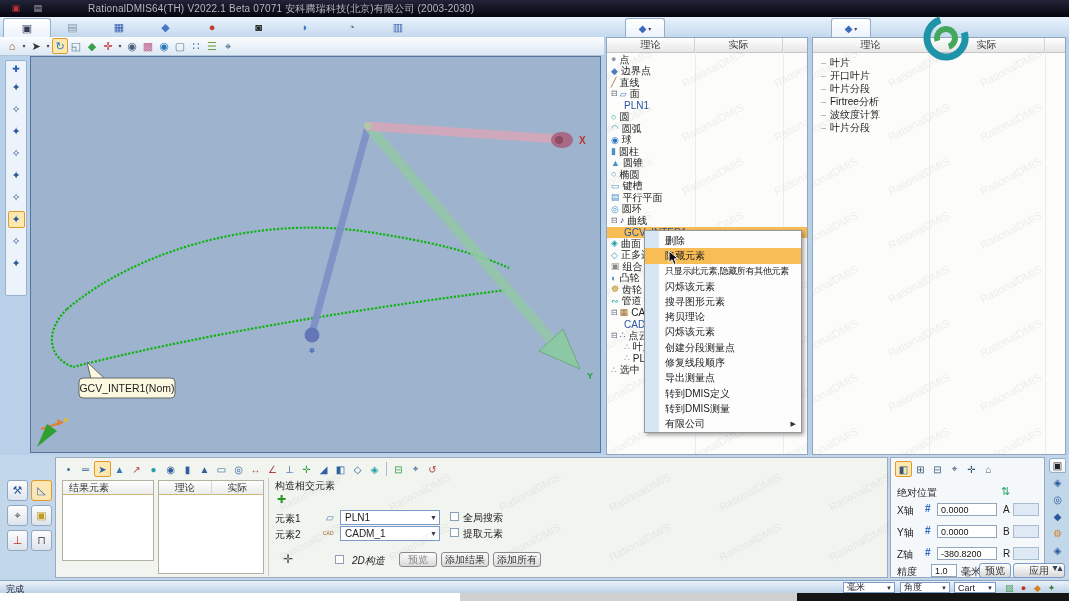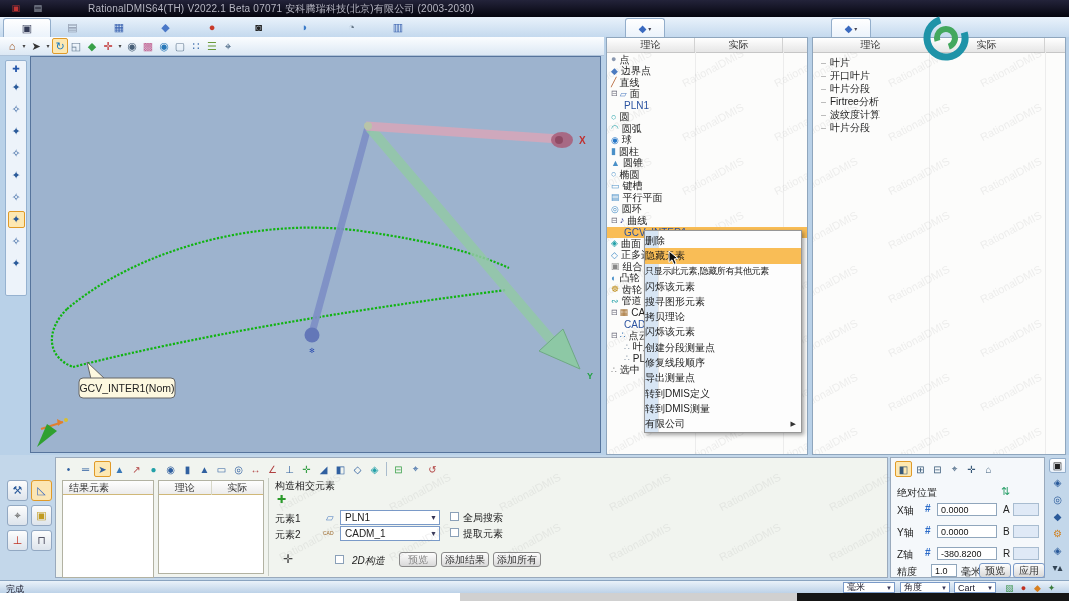--- a/index.html
+++ b/index.html
@@ -55,21 +55,21 @@
   .ticn{font-size:9px;margin-right:3px;line-height:1;}
   .tlabel.blue{color:#2a52a0;}
   .rrow{display:flex;align-items:center;height:13px;font-size:10px;color:#222;padding-left:8px;position:relative;z-index:2;}
   .rdash{color:#999;margin-right:4px;font-size:9px;}
   .wmk{position:absolute;font-size:11px;color:#8a8a8a;opacity:.13;transform:rotate(-28deg);
        pointer-events:none;white-space:nowrap;z-index:1;}
   
   .menu{left:644px;top:230px;width:158px;height:203px;background:#fdfdfd;border:1px solid #979797;
         box-shadow:2px 2px 4px rgba(0,0,0,.35);z-index:60;padding-top:2px;box-sizing:border-box;}
   .menu-gutter{position:absolute;left:0;top:0;bottom:0;width:13px;background:#d7e5f4;border-right:1px solid #e6e6e6;}
-  .mitem{position:relative;height:15.3px;display:flex;align-items:center;font-size:10px;
+  .mitem{position:relative;height:15.3px;display:flex;align-items:center;padding-left:20px;font-size:10px;
          color:#1a1a1a;white-space:nowrap;}
   .mitem.hl{background:#f9bd56;}
   .mitem .sub{position:absolute;right:5px;font-size:7px;color:#333;}
   
   .logo{left:922px;top:14px;width:146px;height:52px;z-index:50;display:flex;align-items:flex-start;}
   .logo-text{font-size:30px;font-weight:bold;color:#111;line-height:1.1;letter-spacing:4px;}
   .logo-sub{font-size:9px;color:#555;margin-top:-2px;letter-spacing:.2px;}
   
   .bottomdock{left:0;top:455px;width:1069px;height:125px;background:#c3d7ea;}
   .gbtn{position:absolute;width:21px;height:21px;border:1px solid #92a8c2;border-radius:3px;
@@ -540,21 +540,21 @@
           <span class="bicon" style="color: rgb(48, 96, 160);">◢</span>
           <span class="bicon" style="color: rgb(48, 96, 160);">◧</span>
           <span class="bicon" style="color: rgb(48, 96, 160);">◇</span>
           <span class="bicon" style="color: rgb(34, 160, 168);">◈</span>
           <span class="tsep"></span>
           <span class="bicon" style="color: rgb(56, 160, 72);">⊟</span>
           <span class="bicon" style="color: rgb(48, 96, 160);">⌖</span>
           <span class="bicon" style="color: rgb(176, 64, 64);">↺</span>
         </div>
 
-      <div class="listbox" style="left:6px;top:22px;width:92px;height:98px;">
+      <div class="listbox" style="left:6px;top:22px;width:92px;height:81px;">
         <div class="lheader" style="padding-left:6px;">结果元素</div>
       </div>
       <div class="listbox" style="left:102px;top:22px;width:106px;height:94px;">
         <div class="lheader">
           <span style="flex:1;text-align:center;">理论</span>
           <span style="flex:1;text-align:center;border-left:1px solid #d8d8c8;">实际</span>
         </div>
       </div>
 
       <div class="form">
@@ -625,21 +625,21 @@
           <span class="frm-lbl abs" style="left: 6px; top: 90px;">Z轴</span>
           <span class="abs hashicon" style="left: 34px; top: 89px; position: absolute;">#</span>
           <div class="pinput" style="left: 46px; top: 89px; width: 60px;">-380.8200</div>
           <span class="frm-lbl abs" style="left: 112px; top: 90px;">R</span>
           <div class="pfield" style="left: 122px; top: 89px; width: 26px;"></div>
         </div>
       <span class="frm-lbl abs" style="left:6px;top:107px;">精度</span>
       <div class="pinput" style="left:40px;top:106px;width:26px;">1.0</div>
       <span class="frm-lbl abs" style="left:70px;top:107px;">毫米</span>
       <div class="btn" style="left:88px;top:105px;width:32px;border-color:#7a9ac8;">预览</div>
-      <div class="btn" style="left:122px;top:105px;width:32px;border-color:#7a9ac8;">应用</div>
+      <div class="btn" style="left:122px;top:105px;width:52px;border-color:#7a9ac8;">应用</div>
     </div>
 
     <div class="rstrip" id="right-strip">
         <span class="rsicon tab" style="color: rgb(34, 34, 34);">▣</span>
         <span class="rsicon" style="color: rgb(42, 90, 154);">◈</span>
         <span class="rsicon" style="color: rgb(42, 90, 154);">◎</span>
         <span class="rsicon" style="color: rgb(42, 90, 154);">◆</span>
         <span class="rsicon" style="color: rgb(208, 128, 32);">⚙</span>
         <span class="rsicon" style="color: rgb(42, 90, 154);">◈</span>
         <span class="rsicon" style="color: rgb(51, 68, 85);">▾▴</span>

